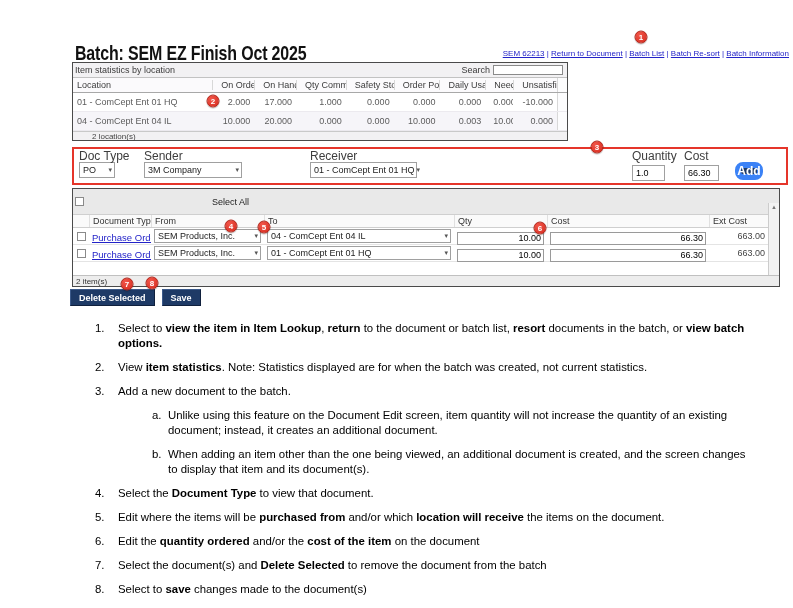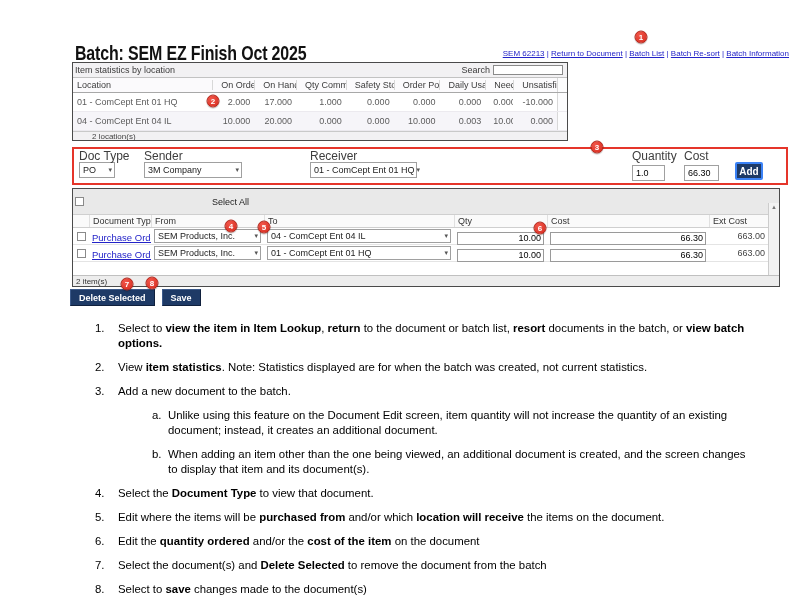--- a/index.html
+++ b/index.html
@@ -42,21 +42,21 @@
 
   
   #form-box{position:absolute;left:72px;top:147px;width:716px;height:38px;border:2px solid var(--red);background:#fff;}
   .fg{position:absolute;top:1px;}
   .fl{font-size:12px;color:#3d3d3d;height:12px;line-height:12px;white-space:nowrap;}
   .fake-select{height:16px;border:1px solid #a0a0a0;background:#fff;display:flex;align-items:center;
                justify-content:space-between;font-size:9px;color:#222;padding:0 2px 0 3px;cursor:pointer;white-space:nowrap;}
   .fake-select .arr{font-size:7px;color:#555;margin-left:2px;}
   .fi{height:16px;border:1px solid #a0a0a0;font-size:9px;padding:0 3px;font-family:inherit;}
   #add-btn{position:absolute;left:661px;top:13px;width:28px;height:18px;background:var(--navy);color:#fff;
-           font-size:10px;font-weight:bold;border:2px solid #3b82f6;border-radius:2px;display:flex;
+           font-size:12px;font-weight:bold;border:6px solid #3b82f6;border-radius:8px;display:flex;
            align-items:center;justify-content:center;cursor:pointer;}
 
   
   #doc-table{position:absolute;left:72px;top:188px;width:708px;height:99px;border:1px solid #4a4a4a;background:#fff;}
   .dt-h1{height:25px;background:#e9e9e9;display:flex;align-items:center;font-size:9px;color:#222;}
   .dt-h1 input{margin-left:2px;}
   .dt-sa{margin-left:128px;}
   .dt-h2{height:14px;display:flex;align-items:center;background:#fafafa;border-top:1px solid #cfcfcf;
          border-bottom:1px solid #cfcfcf;font-size:9px;color:#333;}
   .dt-h2 .dt-cell{border-left:1px solid #e0e0e0;height:100%;display:flex;align-items:center;}

